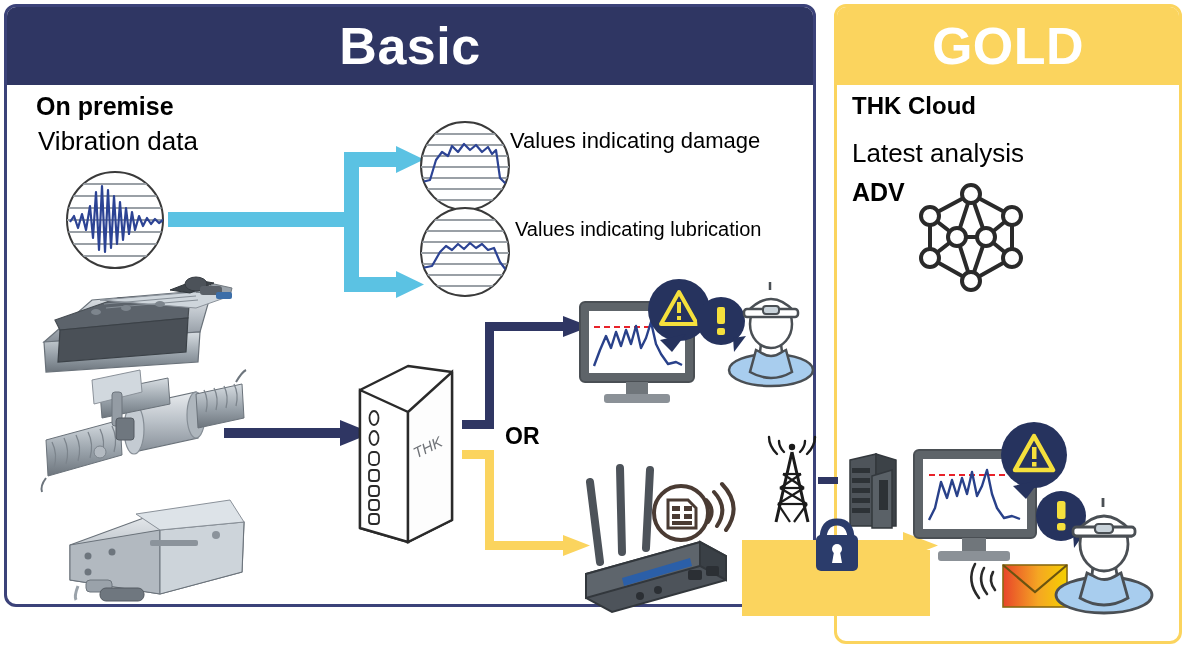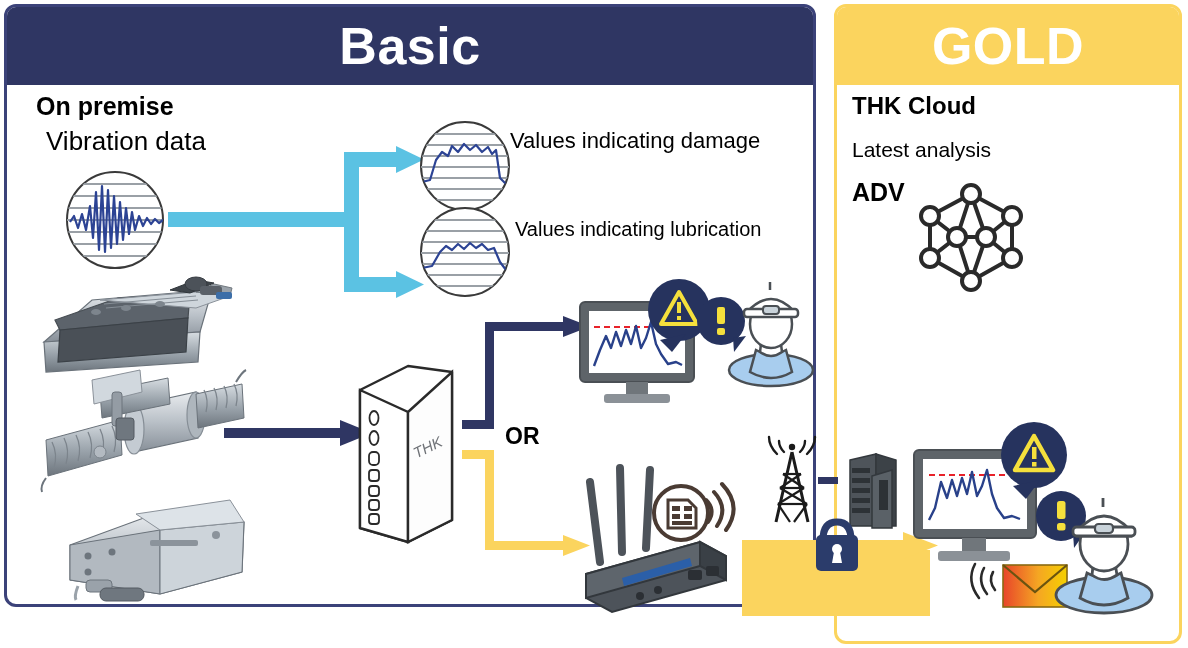--- a/index.html
+++ b/index.html
@@ -27,27 +27,27 @@
   </div>
 </div>
 
 <div class="panel" id="gold-panel">
   <div class="panel-header" id="gold-header">
     <span>GOLD</span>
   </div>
 </div>
 
 <div class="lbl bold" style="left:28px;top:92px;font-size:25px;margin-left:8px;">On premise</div>
-<div class="lbl" style="left:38px;top:126px;font-size:26px;margin-left:8px;">Vibration data</div>
+<div class="lbl" style="left:38px;top:126px;font-size:26px;">Vibration data</div>
 <div class="lbl" style="left:510px;top:128px;font-size:22px;">Values indicating damage</div>
 <div class="lbl" style="left:515px;top:218px;font-size:20px;">Values indicating lubrication</div>
 <div class="lbl bold" style="left:505px;top:423px;font-size:23px;">OR</div>
 
 <div class="lbl bold" style="left:852px;top:92px;font-size:24px;">THK Cloud</div>
-<div class="lbl" style="left:852px;top:138px;font-size:21px;">Latest analysis</div>
+<div class="lbl" style="left:852px;top:138px;font-size:26px;">Latest analysis</div>
 <div class="lbl bold" style="left:852px;top:178px;font-size:25px;">ADV</div>
 
 <div class="lbl" style="left:790px;top:564px;font-size:21px;width:140px;text-align:center;">Secure</div>
 <div class="lbl" style="left:770px;top:592px;font-size:21px;width:180px;text-align:center;">transmission</div>
 
 <div class="layer">
 <svg width="1188" height="648" viewBox="0 0 1188 648" xmlns="http://www.w3.org/2000/svg">
   <defs>
     <clipPath id="clipVib">
           <circle cx="115" cy="220" r="48"></circle>

